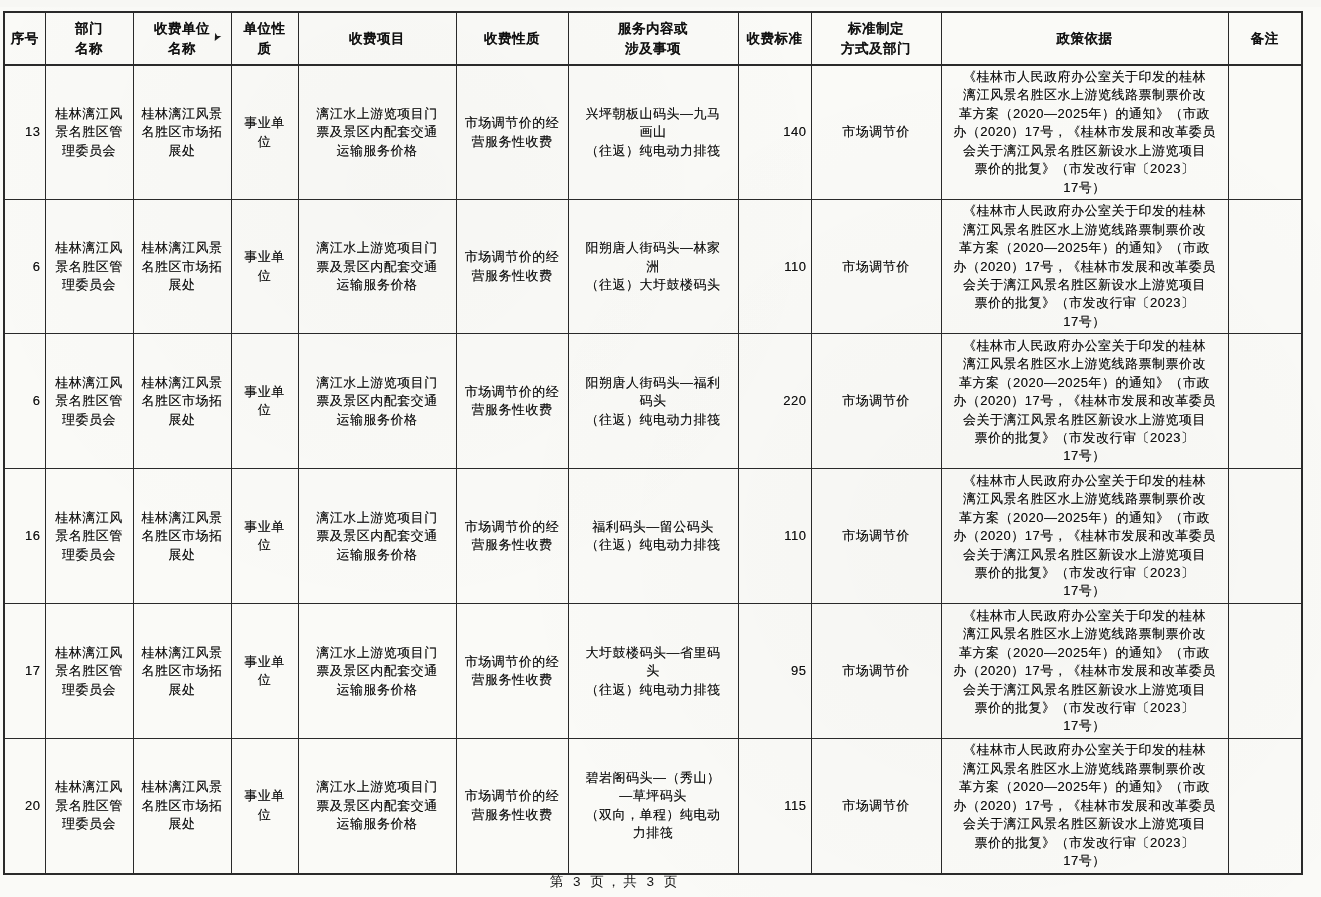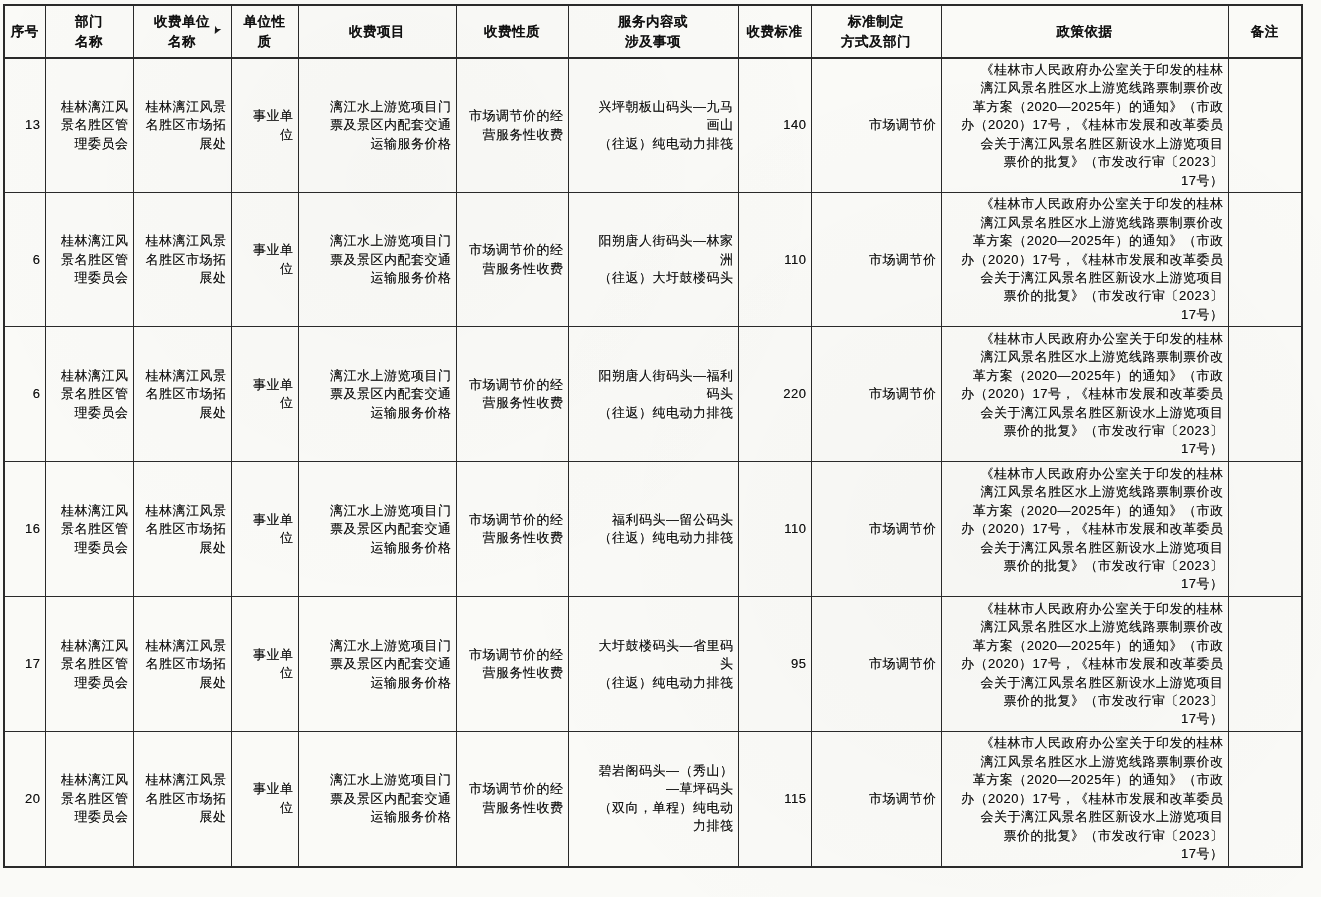--- a/index.html
+++ b/index.html
@@ -10,20 +10,21 @@
     color: #111;
     overflow: hidden;
     position: relative;
   }
   .page {
     position: absolute; inset: 0;
     background:
       radial-gradient(circle at 30% 20%, rgba(0,0,0,0.015), transparent 40%),
       radial-gradient(circle at 75% 60%, rgba(0,0,0,0.02), transparent 45%),
       #fafaf7;
+    margin-top: 7px;
   }
   table.fee-table {
     position: absolute;
     left: 3px; top: 4px;
     width: 1298px;
     border-collapse: collapse;
     table-layout: fixed;
   }
   table.fee-table th, table.fee-table td {
     border: 1.6px solid #2a2a2a;
@@ -41,21 +42,21 @@
     font-size: 13.5px;
     font-weight: bold;
     text-align: center;
     border-bottom-width: 2.2px;
   }
   table.fee-table tr > *:first-child { border-left-width: 2.2px; }
   table.fee-table tr > *:last-child  { border-right-width: 2.2px; }
   table.fee-table tr.header-row > th { border-top-width: 2.2px; }
   table.fee-table tr.last-row  > td  { border-bottom-width: 2.2px; }
   td.c-center { text-align: right; }
-  td.c-left   { text-align: right; }
+  td.c-left   { text-align: center; }
   td.policy-cell { font-size: 12.8px; line-height: 1.44; letter-spacing: 0.2px; padding: 3px 5px; }
   .page-footer {
     position: absolute;
     top: 866px; left: 0;
     width: 1230px;
     text-align: center;
     font-size: 13.5px;
     letter-spacing: 3px;
     color: #151515;
   }
@@ -284,14 +285,15 @@
 会关于漓江风景名胜区新设水上游览项目
 票价的批复》（市发改行审〔2023〕
 17号）</td>
       <td></td>
     </tr>
   </tbody>
     </table>
 
   <span class="ink-mark">➤</span>
 
+  <div class="page-footer">第 3 页，共 3 页</div>
 
 </div>
 
 </body></html>

